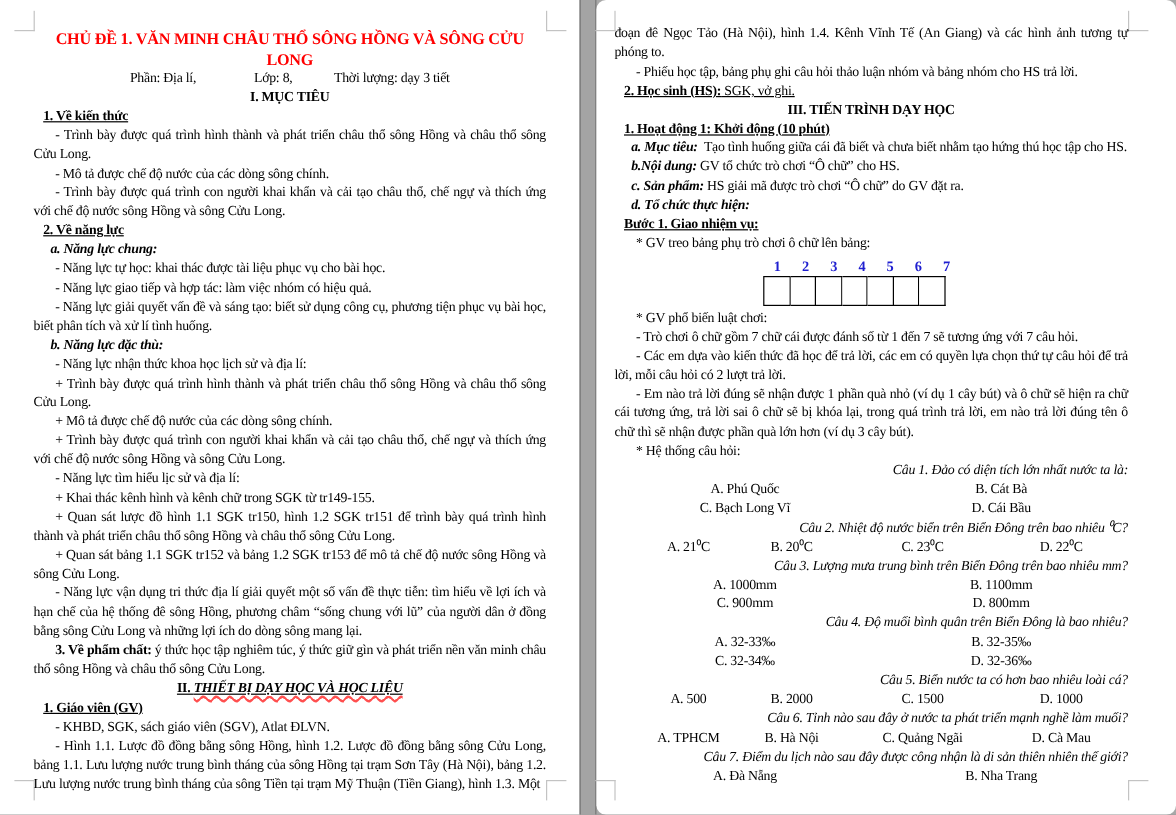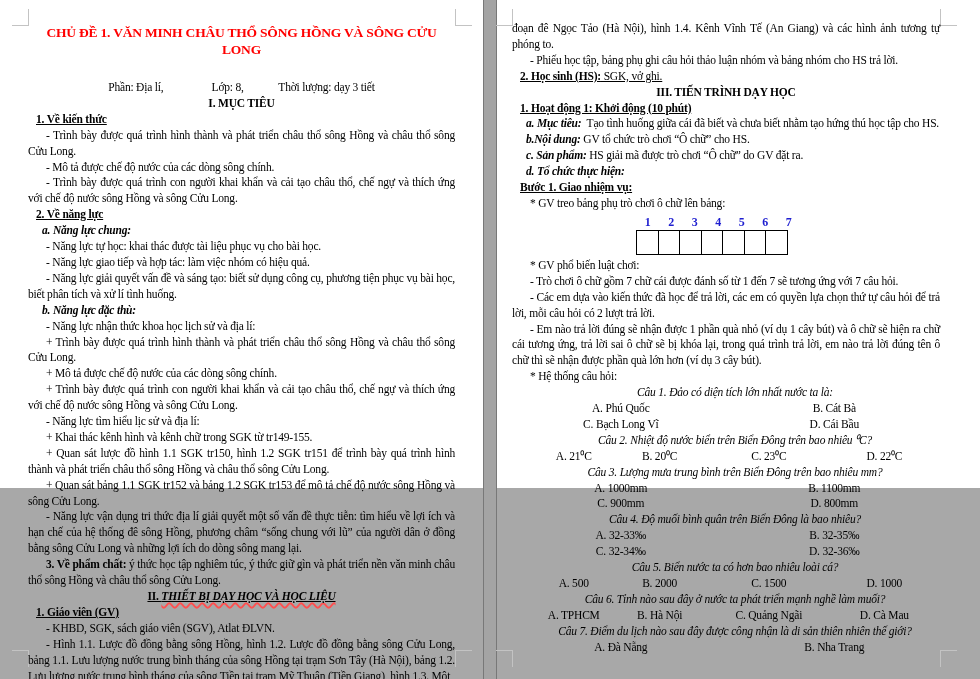--- a/index.html
+++ b/index.html
@@ -1,43 +1,43 @@
 <!DOCTYPE html>
 <html><head>
 <meta charset="utf-8">
 <style>
   html,body { margin:0; padding:0; background:#9a9a9a; }
   #screen {
     position:relative; width:980px; height:679px; overflow:hidden;
     background:#a8a8a8; font-family:"Liberation Serif", serif; color:#000;
   }
-  .page { position:absolute; top:0; height:488px; background:#ffffff; }
+  .page { position:absolute; top:0; height:679px; background:#ffffff; }
   #page-left  { left:0;   width:483px; }
-  #page-right { left:497px; width:483px; }
+  #page-right { left:497px; width:483px;border-radius:8px; }
   #page-gap {
     position:absolute; left:483px; top:0; width:14px; height:679px;
     background:#a4a4a4; border-left:1px solid #787878; border-right:1px solid #787878;
     box-sizing:border-box;
   }
   .content {
     position:absolute; font-size:11.5px; line-height:15.9px;
     text-align:justify; white-space:pre-wrap; letter-spacing:-0.2px;
   }
   #page-left  .content { left:28px; top:24px; width:427px; }
   #page-right .content { left:15px; top:21px; width:428px; }
 
   .blk { margin:0; }
   .s-title  { text-align:center; text-indent:0; font-weight:bold; font-size:13.5px; line-height:17px; }
-  .s-center { text-align:center; text-indent:0;margin-top:22px; }
+  .s-center { text-align:center; text-indent:0; }
   .s-h0 { text-align:center; text-indent:0; }
   .s-h1 { text-align:left; text-indent:8px;text-decoration:underline; }
   .s-h2 { text-align:left; text-indent:14px; }
   .s-p  { text-indent:18px; }
   .s-pn { text-indent:0; }
-  .s-q  { text-align:center; text-indent:18px; font-style:italic; }
+  .s-q  { text-align:right; text-indent:18px; font-style:italic; }
   .b  { font-weight:bold; }
   .it { font-style:italic; }
   .u  { text-decoration:underline; text-decoration-color:#000; }
   .sq { text-decoration:underline; text-decoration-style:wavy; text-decoration-color:#ff4f4f;
         text-decoration-thickness:1.5px; text-underline-offset:2px;font-style:italic; }
 
   .ans { display:flex; text-align:center; text-indent:0; }
   .ans .c0 { padding-left:25px; box-sizing:border-box; }
   .ans.ans2 .c0 { width:45%; } .ans.ans2 .c1 { flex:1;padding-left:24px; }
   .ans.ans4 .c0 { width:23%; } .ans.ans4 .c1 { width:23%; }

